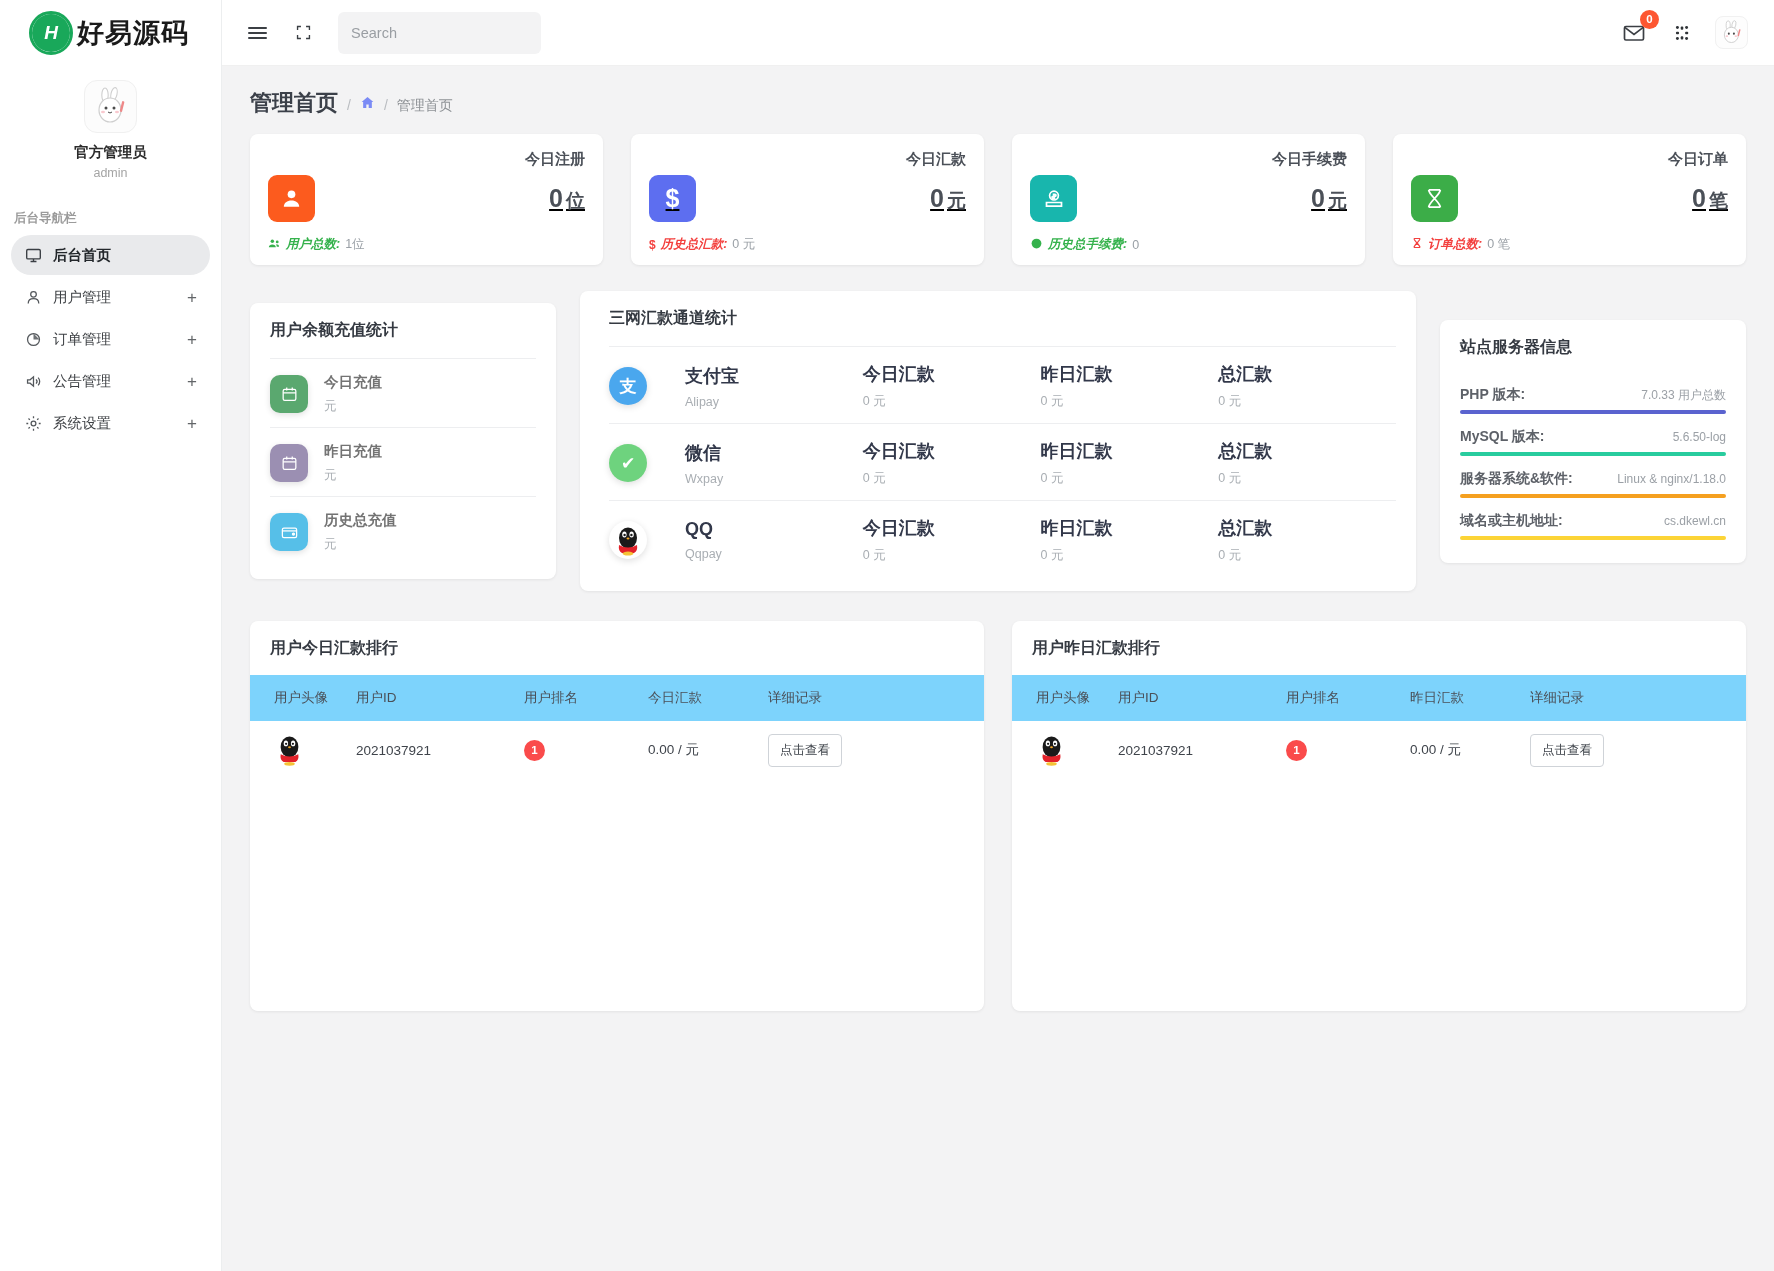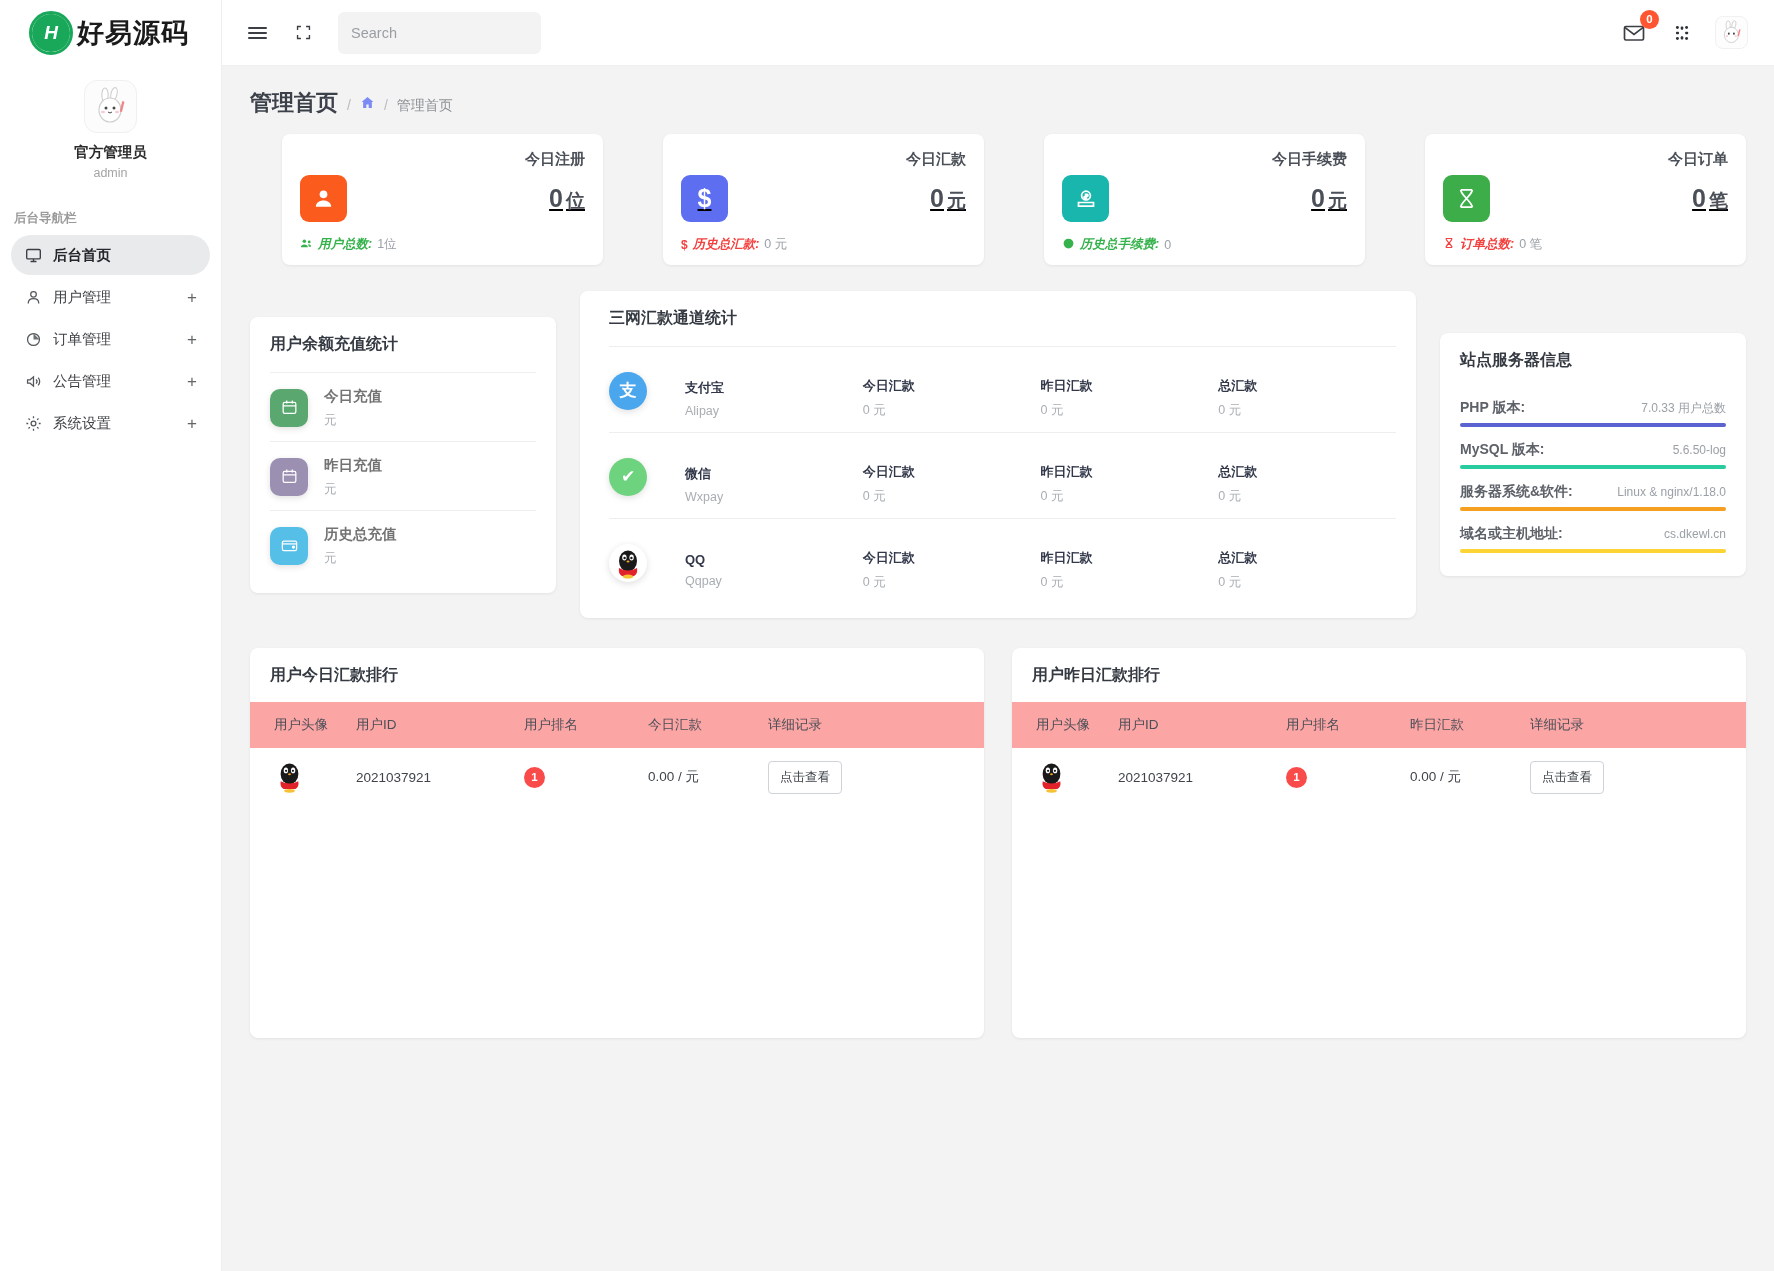--- a/index.html
+++ b/index.html
@@ -93,21 +93,20 @@
   .crumb-txt { color: #8d9195; font-size: 14px; }
 
   .grid-wrap { padding: 0 28px; }
 
   
   .stats { display: flex; gap: 28px; }
   .stat-card {
     flex: 1; background: #fff; border-radius: 8px; padding: 16px 18px 12px;
     box-shadow: 0 1px 3px rgba(0,0,0,0.07);
     min-width: 0;
-    margin-left: 32px;
   }
   .stat-label { text-align: right; font-size: 15px; font-weight: bold; color: #4b5058; }
   .stat-mid { display: flex; align-items: center; justify-content: space-between; margin-top: 6px; text-decoration: underline; }
   .stat-ico {
     width: 47px; height: 47px; border-radius: 9px; display: flex;
     align-items: center; justify-content: center; color: #fff; font-size: 25px; font-weight: bold;
   }
   .stat-value { font-size: 25px; font-weight: bold; color: #4b5058; }
   .stat-value .unit { font-size: 19px; margin-left: 3px; }
   .stat-foot { margin-top: 14px; font-size: 12.5px; display: flex; align-items: center; gap: 5px; }
@@ -129,36 +128,36 @@
   }
   .rc-texts .rc-t { font-size: 14.5px; font-weight: bold; color: #737373; }
   .rc-texts .rc-s { font-size: 12.5px; color: #a9aeb3; margin-top: 6px; }
 
   .channel-card { flex: 1; min-width: 0; padding-left: 9px; }
   .ch-row { display: grid; grid-template-columns: 76px 1fr 1fr 1fr 1fr; align-items: center; padding: 15px 0 13px; border-top: 1px solid #edeef0; }
   .ch-ico {
     width: 38px; height: 38px; border-radius: 50%; display:flex;align-items:center;justify-content:center;
     color:#fff; font-size:17px; font-weight:bold; box-shadow: 0 2px 7px rgba(0,0,0,0.13);
   }
-  .ch-cell .ch-t { font-size: 13px; font-weight: bold; color: #32384a; margin-top: 15px; }
+  .ch-cell .ch-t { font-size: 18px; font-weight: bold; color: #32384a; }
   .ch-cell .ch-s { font-size: 12.5px; color: #a9aeb3; margin-top: 7px; }
 
   .server-card { width: 306px; min-width:306px; }
   .sv-row { padding: 11px 0 3px; }
   .sv-line { display: flex; justify-content: space-between; align-items: baseline; }
   .sv-key { font-size: 14px; font-weight: bold; color: #5d6168; }
   .sv-val { font-size: 12px; color: #9ba0a6; }
   .sv-bar { height: 4px; border-radius: 2px; margin-top: 6px; }
 
   
   .rankrow { display: flex; gap: 28px; margin-top: 30px; }
   .rank-card { flex: 1; min-width: 0; height: 390px; display: flex; flex-direction: column; }
   .rank-head { padding: 17px 20px 16px; font-size: 16px; font-weight: bold; color: #353a42; }
   table.rank { width: 100%; border-collapse: collapse; }
-  table.rank thead tr { background: #fca5a5; }
+  table.rank thead tr { background: #7dd3fc; }
   table.rank th {
     text-align: left; font-size: 13.5px; font-weight: normal; color: #4a4f57;
     padding: 14px 0 14px 0; height: 46px;
   }
   table.rank td { padding: 12px 0; font-size: 13.5px; color: #3f444b; vertical-align: middle; }
   .col1 { width: 106px; padding-left: 24px !important; }
   .col2 { width: 168px; }
   .col3 { width: 124px; }
   .col4 { width: 120px; }
   .qq-av { width: 31px; height: 34px; display:block; }

